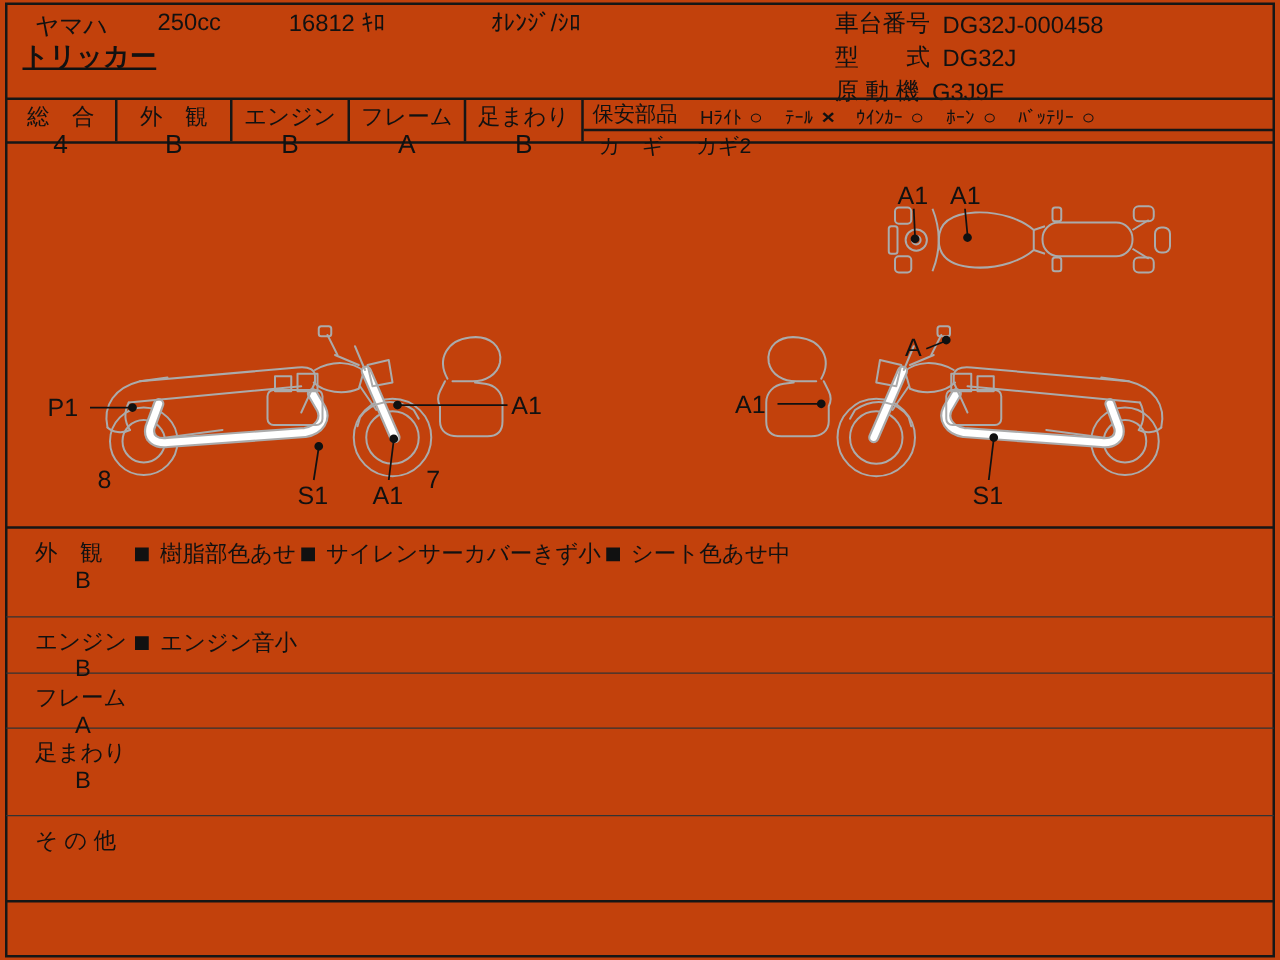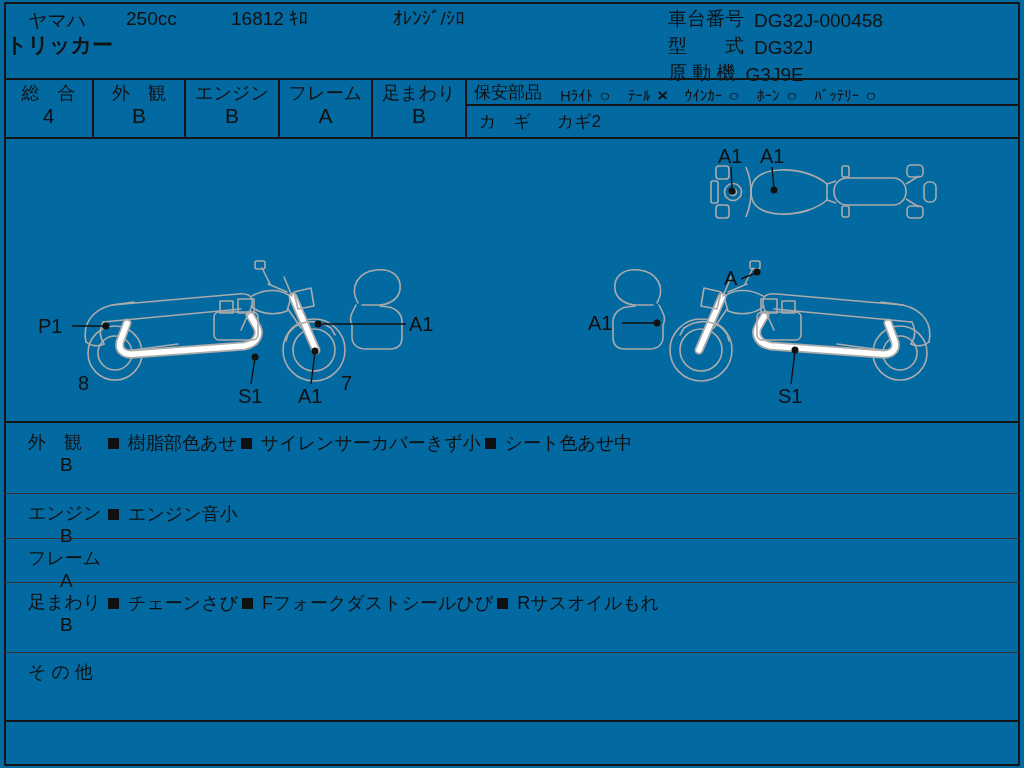--- a/index.html
+++ b/index.html
@@ -1,30 +1,30 @@
 <!DOCTYPE html>
 <html><head>
 <meta charset="utf-8">
 <style>
   html,body{margin:0;padding:0;background:#ffffff;}
   .sheet{
-    position:relative;width:1024px;height:768px;background:#0369a1;overflow:hidden;
+    position:relative;width:1024px;height:768px;background:#c2410c;overflow:hidden;
     font-family:"Liberation Sans","DejaVu Sans",sans-serif;color:#111;
   }
   .frame{position:absolute;left:4px;top:2px;right:4px;bottom:2px;border:2px solid #161616;pointer-events:none;}
   .abs{position:absolute;white-space:nowrap;}
 
   
   .hdr-txt{font-size:19px;}
   .model{font-size:21px;font-weight:bold;}
   .idrow{display:flex;gap:10px;font-size:19px;align-items:flex-end;}
 
   
   .ratings{
-    position:absolute;left:5px;top:78px;width:1014px;height:61px;box-sizing:border-box;
+    position:absolute;left:5px;top:78px;width:1014px;height:37px;box-sizing:border-box;
     border-top:2px solid #161616;border-bottom:2px solid #161616;display:flex;
   }
   .rcell{box-sizing:border-box;border-right:2px solid #161616;text-align:center;padding-top:3px;}
   .rcell .rlabel{font-size:18px;line-height:21px;}
   .rcell .rgrade{font-size:21px;line-height:23px;}
   .safety{flex:1;display:flex;flex-direction:column;box-sizing:border-box;}
   .safety-row1{
     box-sizing:border-box;height:26px;border-bottom:2px solid #161616;
     display:flex;align-items:flex-end;padding-left:7px;gap:18px;
   }
@@ -55,21 +55,21 @@
 </head>
 <body>
 
 <div class="sheet">
   <div class="frame"></div>
 
   <div class="abs hdr-txt" style="left:28px;top:8px;">ヤマハ</div>
   <div class="abs hdr-txt" style="left:126px;top:8px;text-align:right;">250cc</div>
   <div class="abs hdr-txt" style="left:231px;top:8px;">16812 ｷﾛ</div>
   <div class="abs hdr-txt" style="left:393px;top:8px;">ｵﾚﾝｼﾞ/ｼﾛ</div>
-  <div class="abs model" style="left:6px;top:31px;">トリッカー</div>
+  <div class="abs model" style="left:18px;top:31px;text-decoration:underline;">トリッカー</div>
 
   <div class="abs idrow" style="left:668px;top:6px;">
     <span>車台番号</span>
     <span>DG32J-000458</span>
   </div>
   <div class="abs idrow" style="left:668px;top:33px;">
     <span>型　　式</span>
     <span>DG32J</span>
   </div>
   <div class="abs idrow" style="left:668px;top:60px;">
@@ -273,34 +273,20 @@
     <div class="crow" style="height:44px;">
       <span class="clabel">フレーム</span>
       <span class="cgrade">A</span>
       <div class="citems">
       </div>
     </div>
 
     <div class="crow" style="height:70px;">
       <span class="clabel">足まわり</span>
       <span class="cgrade">B</span>
-      <div class="citems">
-        <span class="citem">
-            <span class="sq"></span>
-            <span class="ctext">チェーンさび</span>
-          </span>
-        <span class="citem">
-            <span class="sq"></span>
-            <span class="ctext">Fフォークダストシールひび</span>
-          </span>
-        <span class="citem">
-            <span class="sq"></span>
-            <span class="ctext">Rサスオイルもれ</span>
-          </span>
-      </div>
     </div>
 
     <div class="crow" style="height:67px;">
       <span class="clabel">そ の 他</span>
     </div>
 
   </div>
 
   <div class="abs" style="left:5px;top:720px;width:1014px;height:45px;"></div>
 </div>

